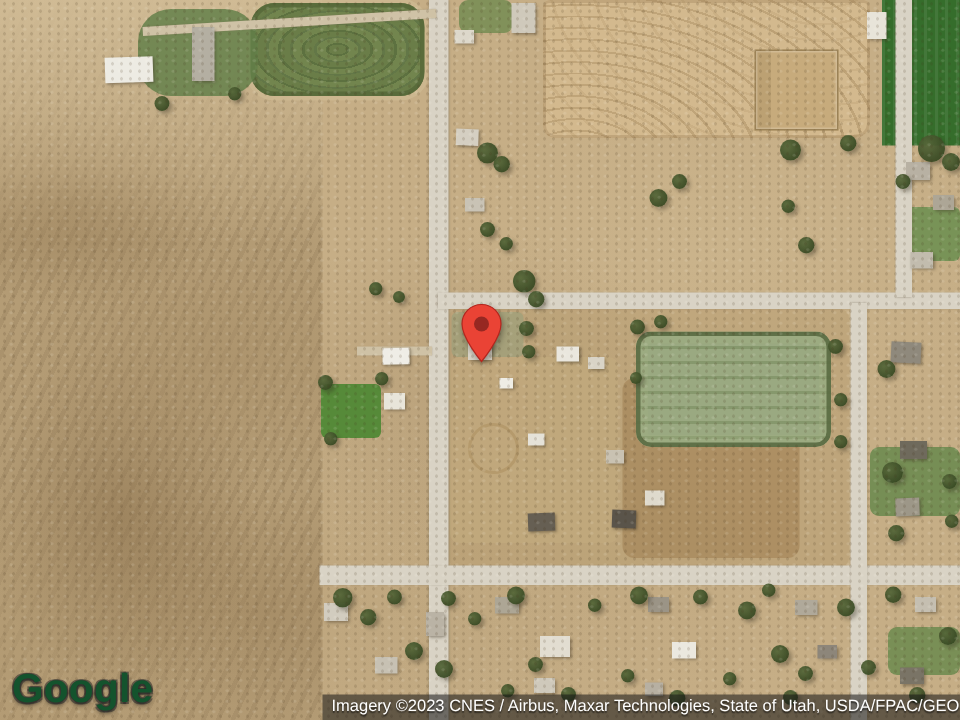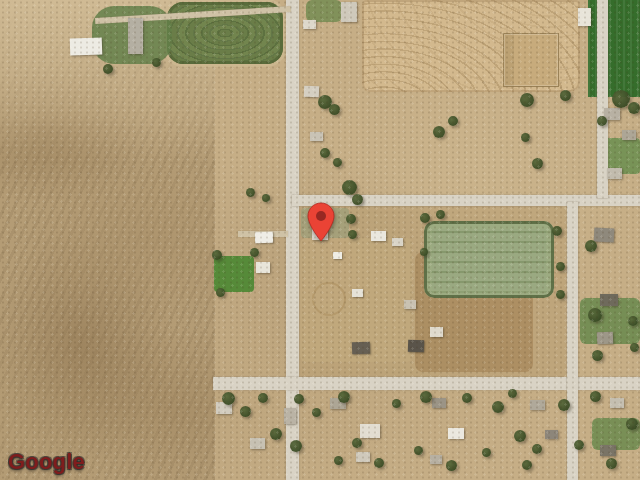--- a/index.html
+++ b/index.html
@@ -82,21 +82,21 @@
     background-position:0 0, 3px 2px;
     opacity:.55;
   }
   .pin{
     position:absolute;left:307px;top:202px;width:28px;height:40px;z-index:5;
     filter:drop-shadow(1px 2px 2px rgba(0,0,0,.35));
     cursor:pointer;
   }
   .google-logo{
     position:absolute;left:8px;bottom:5px;z-index:6;
-    font-size:22px;font-weight:700;letter-spacing:.2px;color:#7f1d1d;
+    font-size:27px;font-weight:700;letter-spacing:.2px;color:#14532d;
     text-shadow:-1px -1px 0 rgba(40,40,40,.55), 1px -1px 0 rgba(40,40,40,.55),
                 -1px 1px 0 rgba(40,40,40,.55), 1px 1px 0 rgba(40,40,40,.55),
                 0 2px 3px rgba(0,0,0,.5);
     cursor:pointer;
     text-align:right;
   }
   .attribution{
     position:absolute;right:0;bottom:0;left:215px;height:17px;z-index:6;
     background:rgba(20,20,20,.55);
     color:#fff;font-size:11px;line-height:17px;
@@ -239,13 +239,14 @@
 
   <div class="pin">
     <svg viewBox="0 0 28 40" width="28" height="40">
       <path d="M14 1C6.8 1 1 6.8 1 14c0 9.6 13 25 13 25s13-15.4 13-25C27 6.8 21.2 1 14 1z" fill="#EA4335" stroke="#B3261E" stroke-width="0.8"></path>
       <circle cx="14" cy="14" r="5" fill="#8E2620" opacity="0.9"></circle>
     </svg>
   </div>
 
   <div class="google-logo">Google</div>
 
+  <div class="attribution">Imagery ©2023 CNES / Airbus, Maxar Technologies, State of Utah, USDA/FPAC/GEO</div>
 </div>
 
 </body></html>

